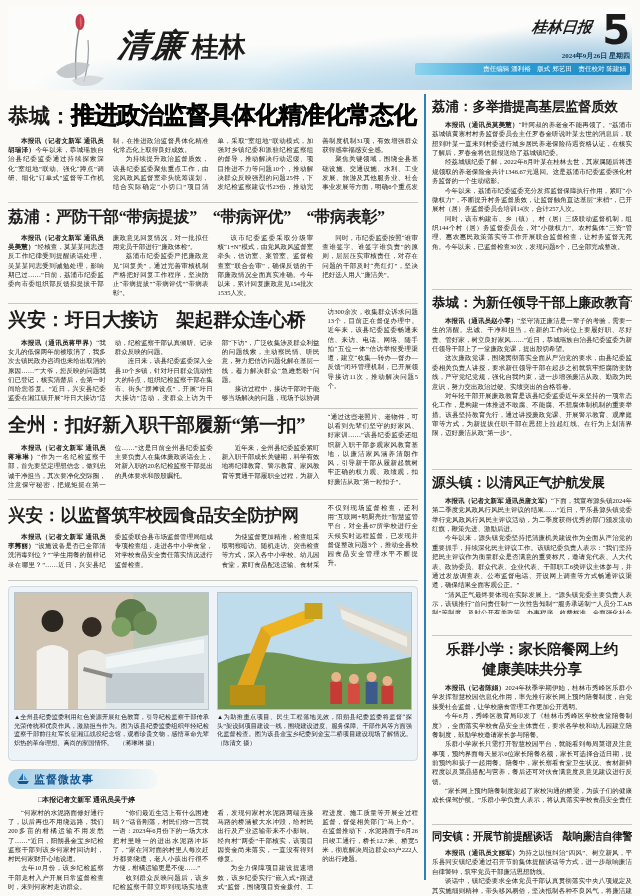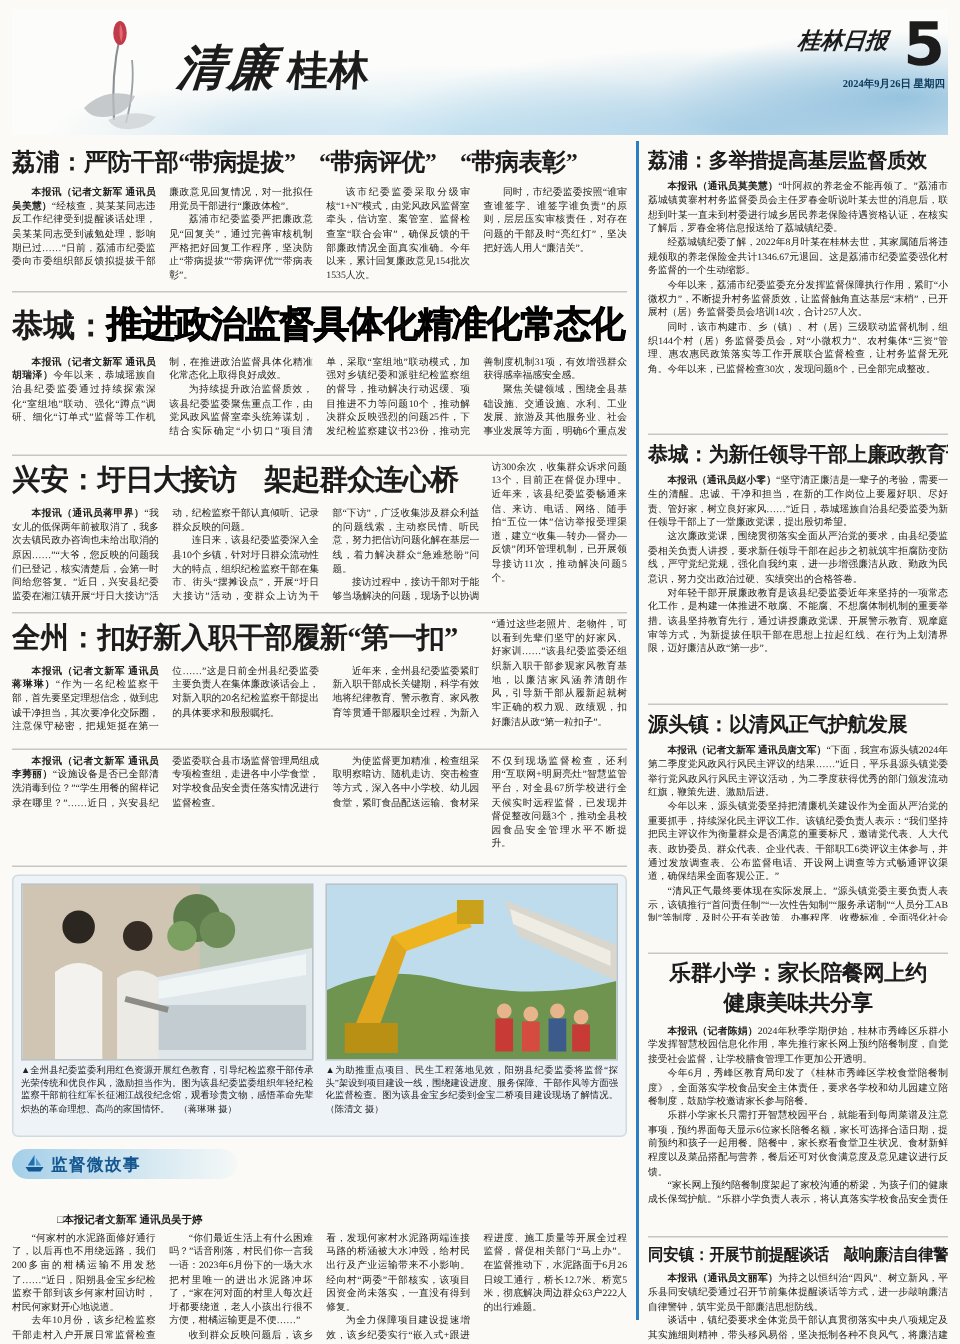--- a/index.html
+++ b/index.html
@@ -85,21 +85,21 @@
   
   .micro{padding-top:4px;}
   .micro-head{display:flex;align-items:flex-start;}
   .badge-wrap{width:150px;}
   .badge{display:flex;align-items:center;gap:4px;height:20px;padding:0 8px;
          background:linear-gradient(90deg,rgba(150,200,230,.85),rgba(225,242,250,.25));
          border-radius:10px;}
   .badge-label{font-size:11px;font-weight:900;color:#14568f;letter-spacing:1px;}
   .micro-title{flex:1;text-align:center;font-size:20px;font-weight:900;letter-spacing:-0.5px;
                white-space:nowrap;}
-  .micro-byline{font-size:7px;font-weight:bold;margin:22px 0 3px;padding-left:30px;}
+  .micro-byline{font-size:7px;font-weight:bold;margin:6px 0 3px;padding-left:30px;}
   .micro-body{height:96px;}
 
   
   .r-sec{border-bottom:1px solid #c6c6c6;padding:4px 0 21px;overflow:hidden;}
   .r-sec:last-child{border-bottom:none;}
   .hl-r{font-size:13.5px;margin:0 0 4px;text-align:left;}
   .hl-r .pfx{font-weight:bold;}
   .hl-r .ttl{font-weight:900;letter-spacing:-0.3px;}
   .hl-r.center{text-align:center;font-size:14.5px;line-height:1.35;white-space:normal;}
   .hl-r.tight{transform:scaleX(.93);transform-origin:left center;}
@@ -125,47 +125,48 @@
           <path d="M26 70 q16-8 32-2 q-8 9-20 8 q-8 0-12-6z" fill="#cfd3d5" opacity=".8"></path>
         </svg>
       </span>
       <div class="brand">
         <span class="b1">清廉</span><span class="b2">桂林</span>
       </div>
       <div class="mast-right">
         <span class="paper-name">桂林日报</span>
         <span class="page-num">5</span>
         <div class="date-line">2024年9月26日  星期四</div>
+        <div class="editors-strip">责任编辑 潘利裕　版式 郑艺田　责任校对 陈建娟</div>
       </div>
     </div>
 
     <div class="content">
 
       <div class="left-zone">
+
+        <div class="sec">
+          <h1 class="hl-main">
+            <span class="pfx">恭城：</span><span class="ttl">推进政治监督具体化精准化常态化</span>
+          </h1>
+          <div class="body-text cols-4 a1-body">
+            <p class="lead"><span class="byline">本报讯（记者文新军 通讯员胡瑞泽）</span><span>今年以来，恭城瑶族自治县纪委监委通过持续探索深化“室组地”联动、强化“蹲点”调研、细化“订单式”监督等工作机制，在推进政治监督具体化精准化常态化上取得良好成效。</span></p>
+            <p>为持续提升政治监督质效，该县纪委监委聚焦重点工作，由党风政风监督室牵头统筹谋划，结合实际确定“小切口”项目清单，采取“室组地”联动模式，加强对乡镇纪委和派驻纪检监察组的督导，推动解决行动迟缓、项目推进不力等问题10个，推动解决群众反映强烈的问题25件，下发纪检监察建议书23份，推动完善制度机制31项，有效增强群众获得感幸福感安全感。</p>
+            <p>聚焦关键领域，围绕全县基础设施、交通设施、水利、工业发展、旅游及其他服务业、社会事业发展等方面，明确6个重点发展项目开展专项监督行动，深入整治领导干部插手工程项目和招投标谋私等问题。今年以来，县纪委监委共处置问题线索12件，立案8件，给予党纪政务处分2人，运用第一种形态批评教育37人次。</p>
+          </div>
+        </div>
 
         <div class="sec">
           <h2 class="hl-2">
             <span class="pfx">荔浦：</span><span class="ttl">严防干部“带病提拔”　“带病评优”　“带病表彰”</span>
           </h2>
           <div class="body-text cols-4 a2-body">
             <p class="lead"><span class="byline">本报讯（记者文新军 通讯员吴美慧）</span><span>“经核查，莫某某同志违反工作纪律受到提醒谈话处理，吴某某同志受到诫勉处理，影响期已过……”日前，荔浦市纪委监委向市委组织部反馈拟提拔干部廉政意见回复情况，对一批拟任用党员干部进行“廉政体检”。</span></p>
             <p>荔浦市纪委监委严把廉政意见“回复关”，通过完善审核机制严格把好回复工作程序，坚决防止“带病提拔”“带病评优”“带病表彰”。</p>
             <p>该市纪委监委采取分级审核“1+N”模式，由党风政风监督室牵头，信访室、案管室、监督检查室“联合会审”，确保反馈的干部廉政情况全面真实准确。今年以来，累计回复廉政意见154批次1535人次。</p>
             <p>同时，市纪委监委按照“谁审查谁签字、谁签字谁负责”的原则，层层压实审核责任，对存在问题的干部及时“亮红灯”，坚决把好选人用人“廉洁关”。</p>
-          </div>
-        </div>
-
-        <div class="sec">
-          <h1 class="hl-main">
-            <span class="pfx">恭城：</span><span class="ttl">推进政治监督具体化精准化常态化</span>
-          </h1>
-          <div class="body-text cols-4 a1-body">
-            <p class="lead"><span class="byline">本报讯（记者文新军 通讯员胡瑞泽）</span><span>今年以来，恭城瑶族自治县纪委监委通过持续探索深化“室组地”联动、强化“蹲点”调研、细化“订单式”监督等工作机制，在推进政治监督具体化精准化常态化上取得良好成效。</span></p>
-            <p>为持续提升政治监督质效，该县纪委监委聚焦重点工作，由党风政风监督室牵头统筹谋划，结合实际确定“小切口”项目清单，采取“室组地”联动模式，加强对乡镇纪委和派驻纪检监察组的督导，推动解决行动迟缓、项目推进不力等问题10个，推动解决群众反映强烈的问题25件，下发纪检监察建议书23份，推动完善制度机制31项，有效增强群众获得感幸福感安全感。</p>
-            <p>聚焦关键领域，围绕全县基础设施、交通设施、水利、工业发展、旅游及其他服务业、社会事业发展等方面，明确6个重点发展项目开展专项监督行动，深入整治领导干部插手工程项目和招投标谋私等问题。今年以来，县纪委监委共处置问题线索12件，立案8件，给予党纪政务处分2人，运用第一种形态批评教育37人次。</p>
           </div>
         </div>
 
         <div class="sec a3">
           <div class="sec-split">
             <div class="sec-main">
               <h2 class="hl-mid">
                 <span class="pfx">兴安：</span><span class="ttl">圩日大接访　架起群众连心桥</span>
               </h2>
               <div class="body-text cols-3">
@@ -193,20 +194,23 @@
             </div>
             <div class="sec-cont">
               <div class="body-text">“通过这些老照片、老物件，可以看到先辈们坚守的好家风、好家训……”该县纪委监委还组织新入职干部参观家风教育基地，以廉洁家风涵养清朗作风，引导新干部从履新起就树牢正确的权力观、政绩观，扣好廉洁从政“第一粒扣子”。</div>
             </div>
           </div>
         </div>
 
         <div class="sec a5">
           <div class="sec-split">
             <div class="sec-main">
+              <h2 class="hl-mid small">
+                <span class="pfx">兴安：</span><span class="ttl">以监督筑牢校园食品安全防护网</span>
+              </h2>
               <div class="body-text cols-3">
                 <p class="lead"><span class="byline">本报讯（记者文新军 通讯员李莠丽）</span><span>“设施设备是否已全部清洗消毒到位？”“学生用餐的留样记录在哪里？”……近日，兴安县纪委监委联合县市场监督管理局组成专项检查组，走进各中小学食堂，对学校食品安全责任落实情况进行监督检查。</span></p>
                 <p>为使监督更加精准，检查组采取明察暗访、随机走访、突击检查等方式，深入各中小学校、幼儿园食堂，紧盯食品配送运输、食材采购存储、从业人员健康状况、餐具清洗消毒、食品留样等情况开展监督检查，对发现的冷藏设备卫生不达标等问题，责令相关学校立即整改，确保校园食品安全不留死角。</p>
               </div>
             </div>
             <div class="sec-cont">
               <div class="body-text">不仅到现场监督检查，还利用“互联网+明厨亮灶”智慧监管平台，对全县67所学校进行全天候实时远程监督，已发现并督促整改问题3个，推动全县校园食品安全管理水平不断提升。</div>
             </div>
           </div>
         </div>

